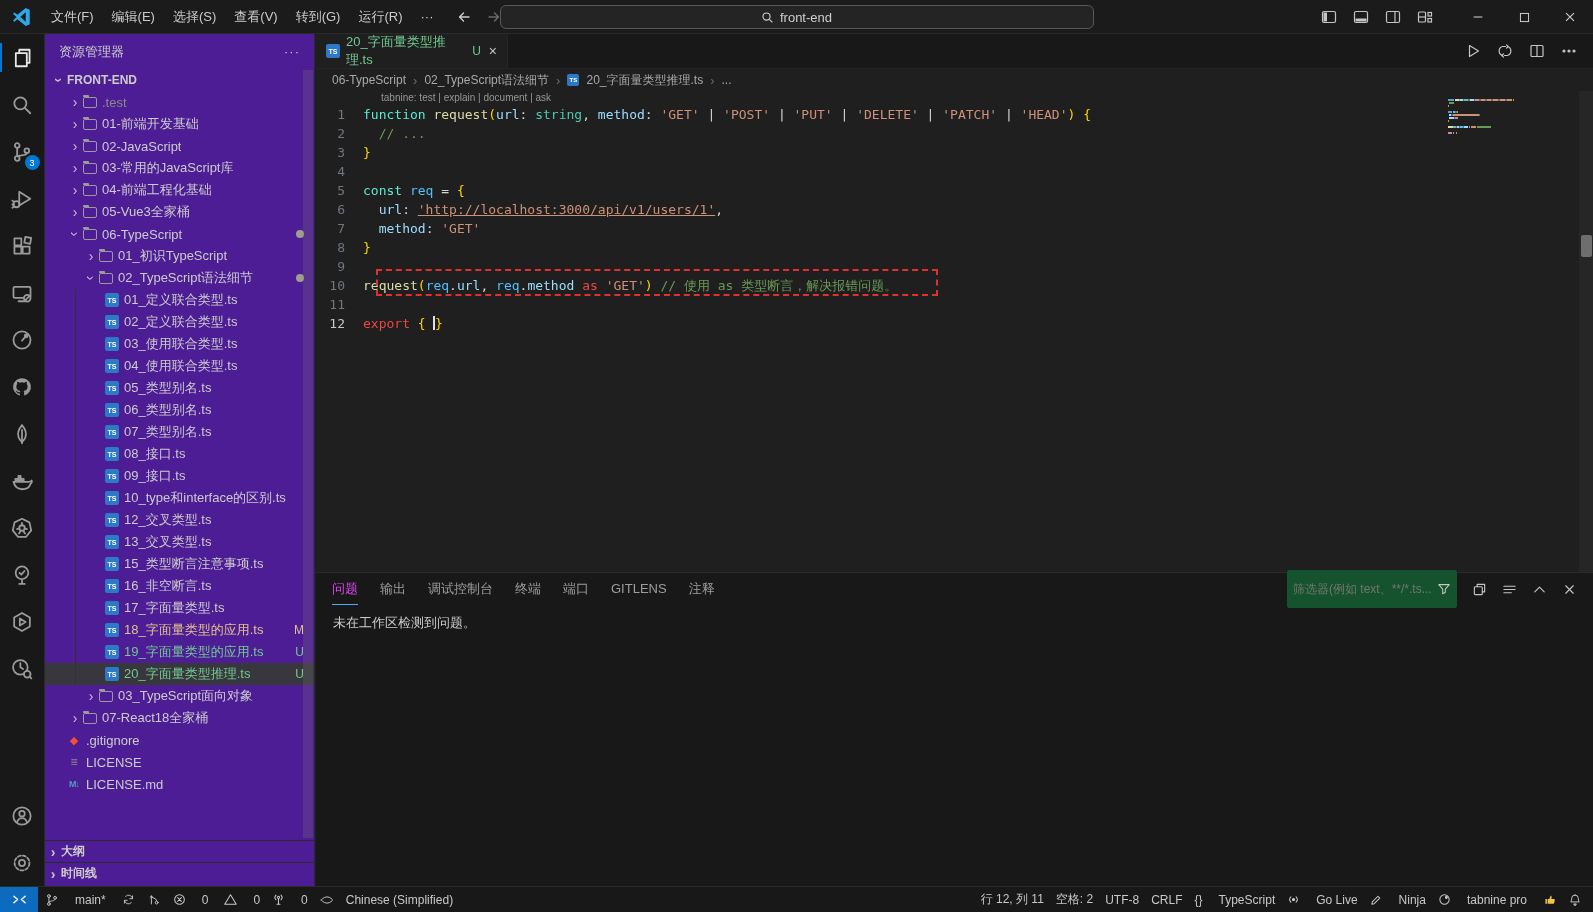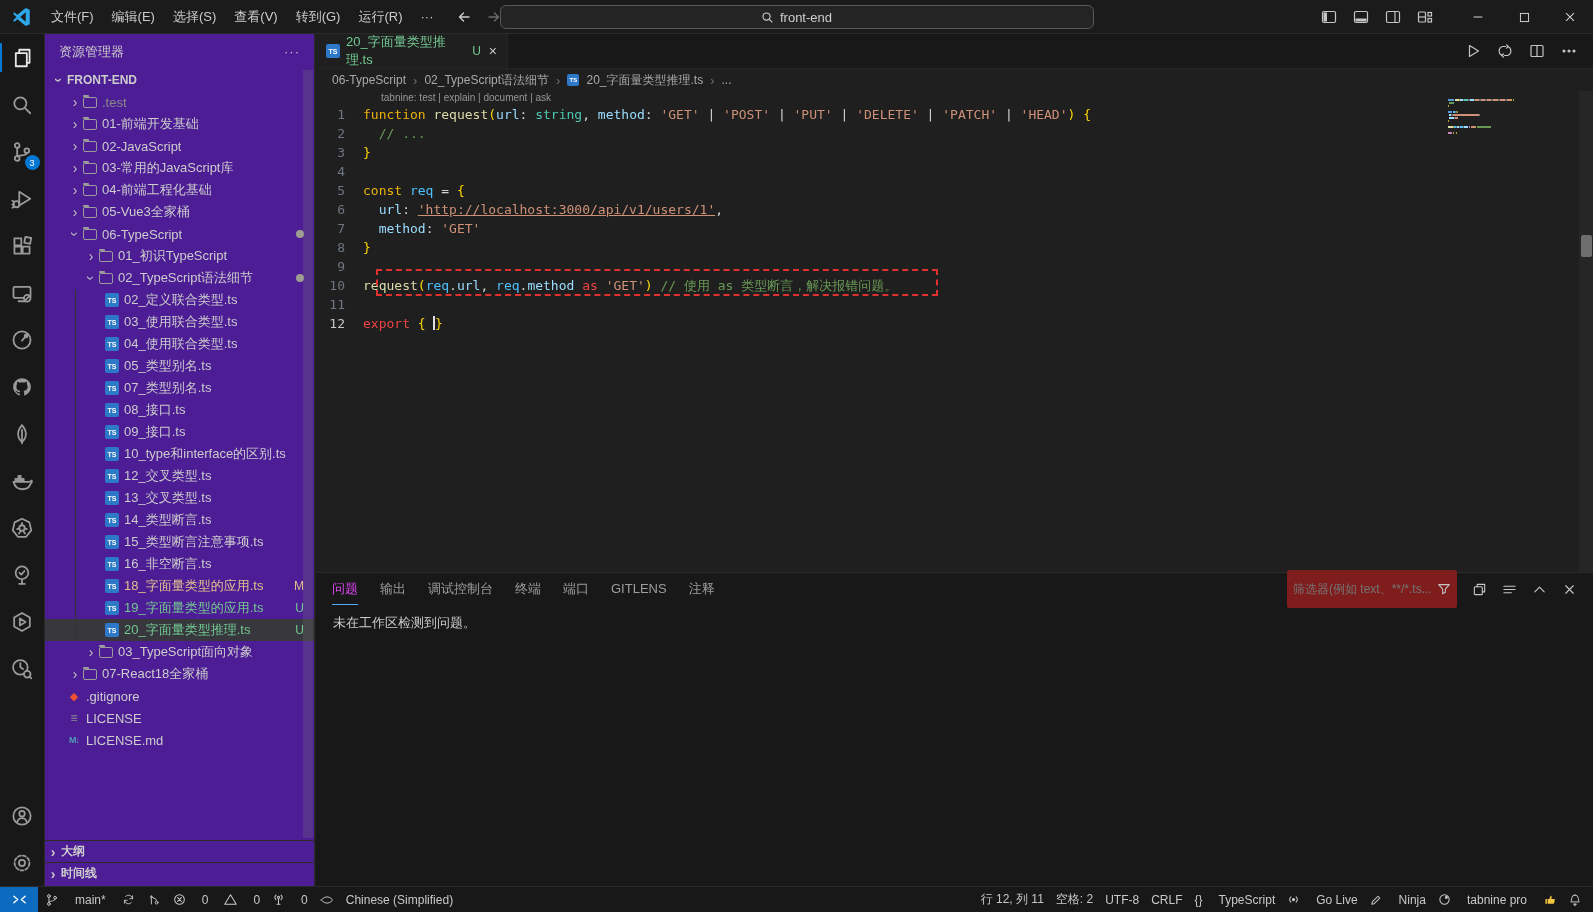--- a/index.html
+++ b/index.html
@@ -71,40 +71,40 @@
   .tabactions{margin-left:auto;display:flex;align-items:center;gap:16px;padding-right:16px}
   .tabactions svg{stroke:#c5c5c5;fill:none;stroke-width:1.2;stroke-linecap:round;stroke-linejoin:round}
   .breadcrumbs{height:22px;display:flex;align-items:center;gap:7px;padding-left:16px;font-size:12px;color:#a9a9a9;background:#1f1f1f}
   .bc-sep{color:#6e6e6e;font-size:13px}
   .breadcrumbs .tsicon{width:12px;height:12px;font-size:6px}
   .codearea{position:absolute;left:0;right:0;top:57px;bottom:314px;background:#1f1f1f;font-family:"DejaVu Sans Mono",monospace;font-size:13px;overflow:hidden}
   .codelens{height:14px;line-height:14px;padding-left:65px;font-size:10px;color:#969696;font-family:"Liberation Sans",sans-serif}
   .cline{height:19px;line-height:19px;display:flex;white-space:pre}
   .lnum{width:47px;flex:none;text-align:right;padding-right:18px;color:#6e7681}
   .lnum.on{color:#c6c6c6}
-  .tk-k{color:#eab308}.tk-f{color:#dcdcaa}.tk-v{color:#4fc1ff}.tk-p{color:#9cdcfe}
+  .tk-k{color:#5eead4}.tk-f{color:#dcdcaa}.tk-v{color:#4fc1ff}.tk-p{color:#9cdcfe}
   .tk-t{color:#4ec9b0}.tk-s{color:#ce9178}.tk-b{color:#ffd700}.tk-o{color:#d4d4d4}
   .tk-c{color:#6a9955}.tk-a{color:#ef4444}
   .tk-su{color:#ce9178;text-decoration:underline}
   .cursor{display:inline-block;width:1.5px;height:14px;background:#e0e0e0;vertical-align:-2px}
   .redbox{position:absolute;left:60px;top:178px;width:562px;height:27px;border:2px dashed #e03131}
   .minimap{position:absolute;right:30px;top:8px;width:115px}
   .mrow{height:2px;margin-bottom:1px;display:flex}
   .mrow i{height:2px;display:inline-block}
   .overview{position:absolute;right:0;top:0;bottom:0;width:14px;background:#262626}
   .ovhandle{position:absolute;right:1px;top:144px;width:11px;height:22px;background:#6e6e6e;border-radius:2px}
 
   
   .panel{position:absolute;left:0;right:0;bottom:0;height:314px;background:#181818;border-top:1px solid #2b2b2b}
   .pheader{height:32px;display:flex;align-items:center;padding:0 16px}
   .ptab{height:32px;display:flex;align-items:center;margin-right:22px;color:#9d9d9d;font-size:13px;border-bottom:1px solid transparent}
   .ptab.on{color:#d946ef;border-bottom-color:#4daafc}
   .pright{margin-left:auto;display:flex;align-items:center;gap:15px}
   .pright svg{stroke:#c5c5c5;fill:none;stroke-width:1.2;stroke-linecap:round;stroke-linejoin:round}
-  .pfilter{width:170px;height:38px;background:#7f1d1d;border-radius:2px;display:flex;align-items:center;padding:0 6px}
+  .pfilter{width:170px;height:38px;background:#14532d;border-radius:2px;display:flex;align-items:center;padding:0 6px}
   .pfilter input{flex:1;background:transparent;border:none;outline:none;color:#989898;font-size:12px;font-family:"Liberation Sans",sans-serif;width:130px}
   .pbody{padding:9px 17px;color:#cccccc;font-size:13px}
 
   
   .statusbar{position:absolute;left:0;right:0;bottom:0;height:26px;background:#181818;border-top:1px solid #2b2b2b;display:flex;align-items:center;font-size:12px;color:#c8c8c8;z-index:40}
   .sbitem{display:flex;align-items:center;gap:16px;height:26px;padding:0 5px;white-space:nowrap}
   .sbitem svg{stroke:#c8c8c8;fill:none;stroke-width:1.1;stroke-linecap:round;stroke-linejoin:round}
   .sb-remote{width:38px;background:#0d6bbf;color:#fff;justify-content:center;font-weight:bold;font-size:11px;letter-spacing:-1px}
   .sbleft{display:flex;align-items:center;gap:2px}
   .sbright{margin-left:auto;display:flex;align-items:center;gap:2px;padding-right:6px}
@@ -344,36 +344,44 @@
         <span class="tlabel ">01_初识TypeScript</span>
       </div>
       <div class="trow l2">
         <span class="chev d">›</span>
         <span class="ficon"></span>
         <span class="tlabel ">02_TypeScript语法细节</span>
         <span class="tdot"></span>
       </div>
       <div class="trow l3">
         <span class="tsicon">TS</span>
+        <span class="tlabel ">01_定义联合类型.ts</span>
+      </div>
+      <div class="trow l3">
+        <span class="tsicon">TS</span>
         <span class="tlabel ">02_定义联合类型.ts</span>
       </div>
       <div class="trow l3">
         <span class="tsicon">TS</span>
         <span class="tlabel ">03_使用联合类型.ts</span>
       </div>
       <div class="trow l3">
         <span class="tsicon">TS</span>
         <span class="tlabel ">04_使用联合类型.ts</span>
       </div>
       <div class="trow l3">
         <span class="tsicon">TS</span>
         <span class="tlabel ">05_类型别名.ts</span>
       </div>
       <div class="trow l3">
         <span class="tsicon">TS</span>
+        <span class="tlabel ">06_类型别名.ts</span>
+      </div>
+      <div class="trow l3">
+        <span class="tsicon">TS</span>
         <span class="tlabel ">07_类型别名.ts</span>
       </div>
       <div class="trow l3">
         <span class="tsicon">TS</span>
         <span class="tlabel ">08_接口.ts</span>
       </div>
       <div class="trow l3">
         <span class="tsicon">TS</span>
         <span class="tlabel ">09_接口.ts</span>
       </div>
@@ -384,29 +392,29 @@
       <div class="trow l3">
         <span class="tsicon">TS</span>
         <span class="tlabel ">12_交叉类型.ts</span>
       </div>
       <div class="trow l3">
         <span class="tsicon">TS</span>
         <span class="tlabel ">13_交叉类型.ts</span>
       </div>
       <div class="trow l3">
         <span class="tsicon">TS</span>
-        <span class="tlabel ">14_类型断言.ts</span>
-      </div>
-      <div class="trow l3">
-        <span class="tsicon">TS</span>
         <span class="tlabel ">15_类型断言注意事项.ts</span>
       </div>
       <div class="trow l3">
         <span class="tsicon">TS</span>
         <span class="tlabel ">16_非空断言.ts</span>
+      </div>
+      <div class="trow l3">
+        <span class="tsicon">TS</span>
+        <span class="tlabel ">17_字面量类型.ts</span>
       </div>
       <div class="trow l3">
         <span class="tsicon">TS</span>
         <span class="tlabel mod">18_字面量类型的应用.ts</span>
         <span class="tbadge M">M</span>
       </div>
       <div class="trow l3">
         <span class="tsicon">TS</span>
         <span class="tlabel unt">19_字面量类型的应用.ts</span>
         <span class="tbadge U">U</span>

